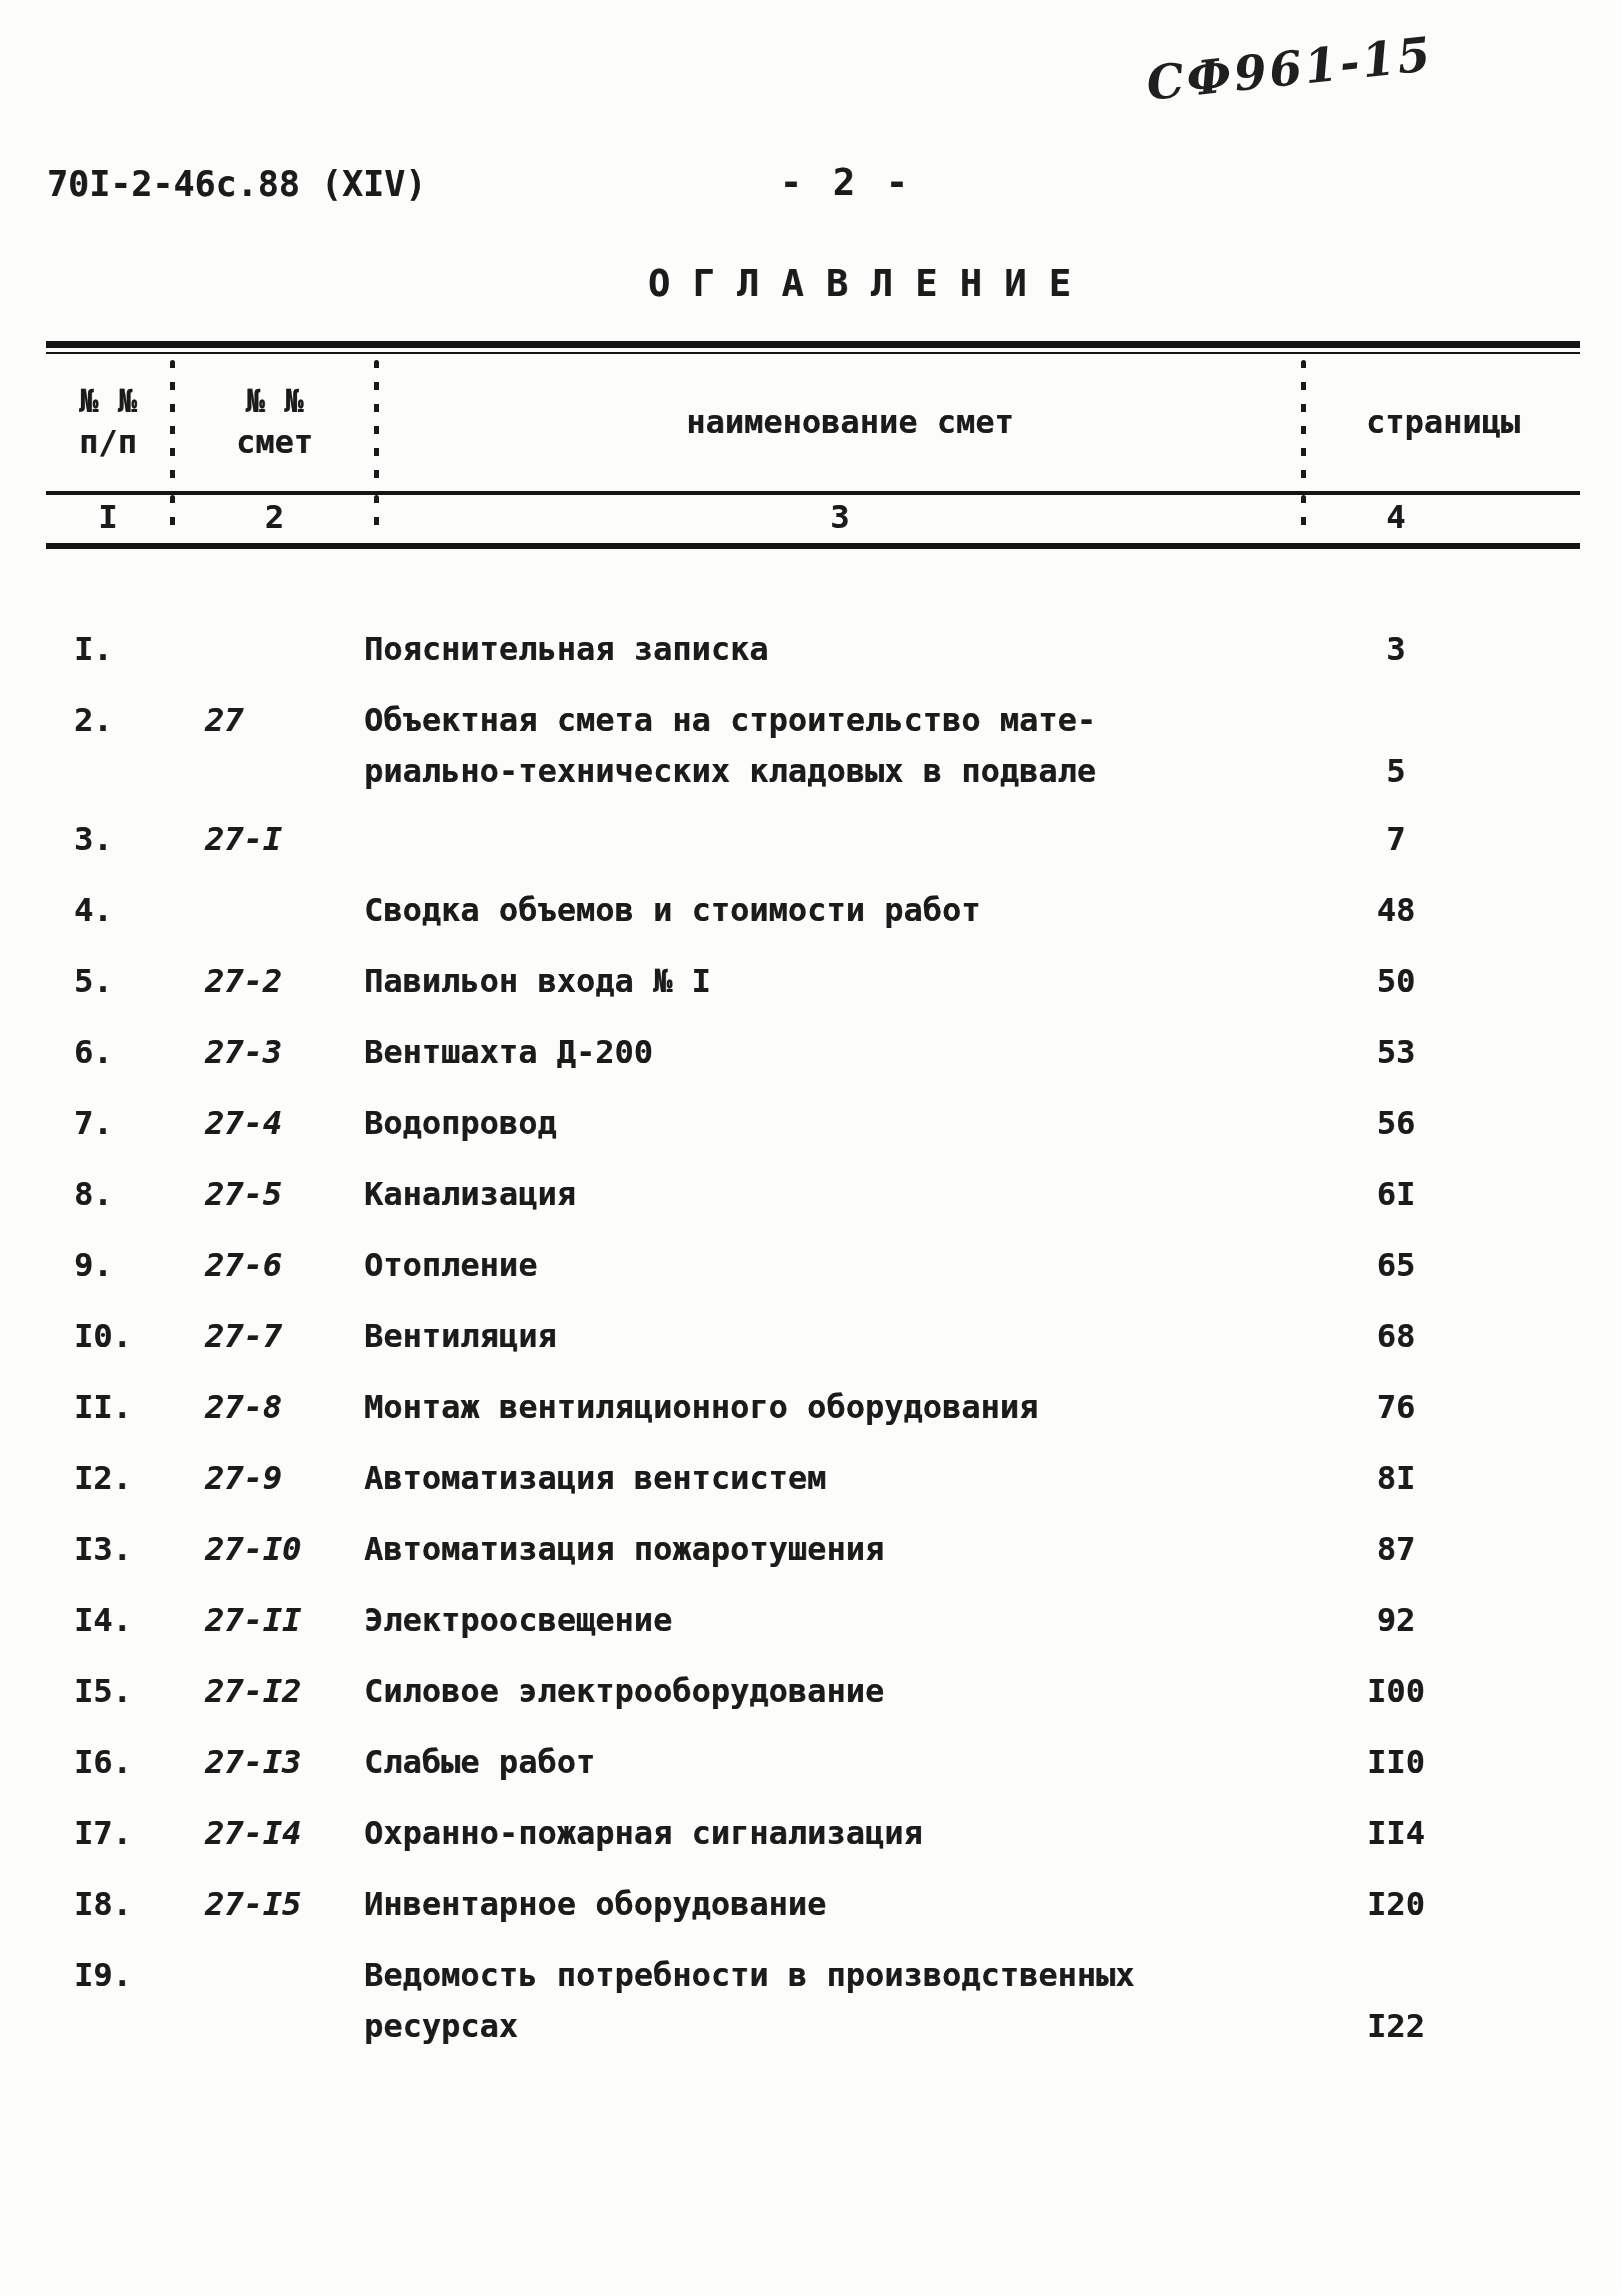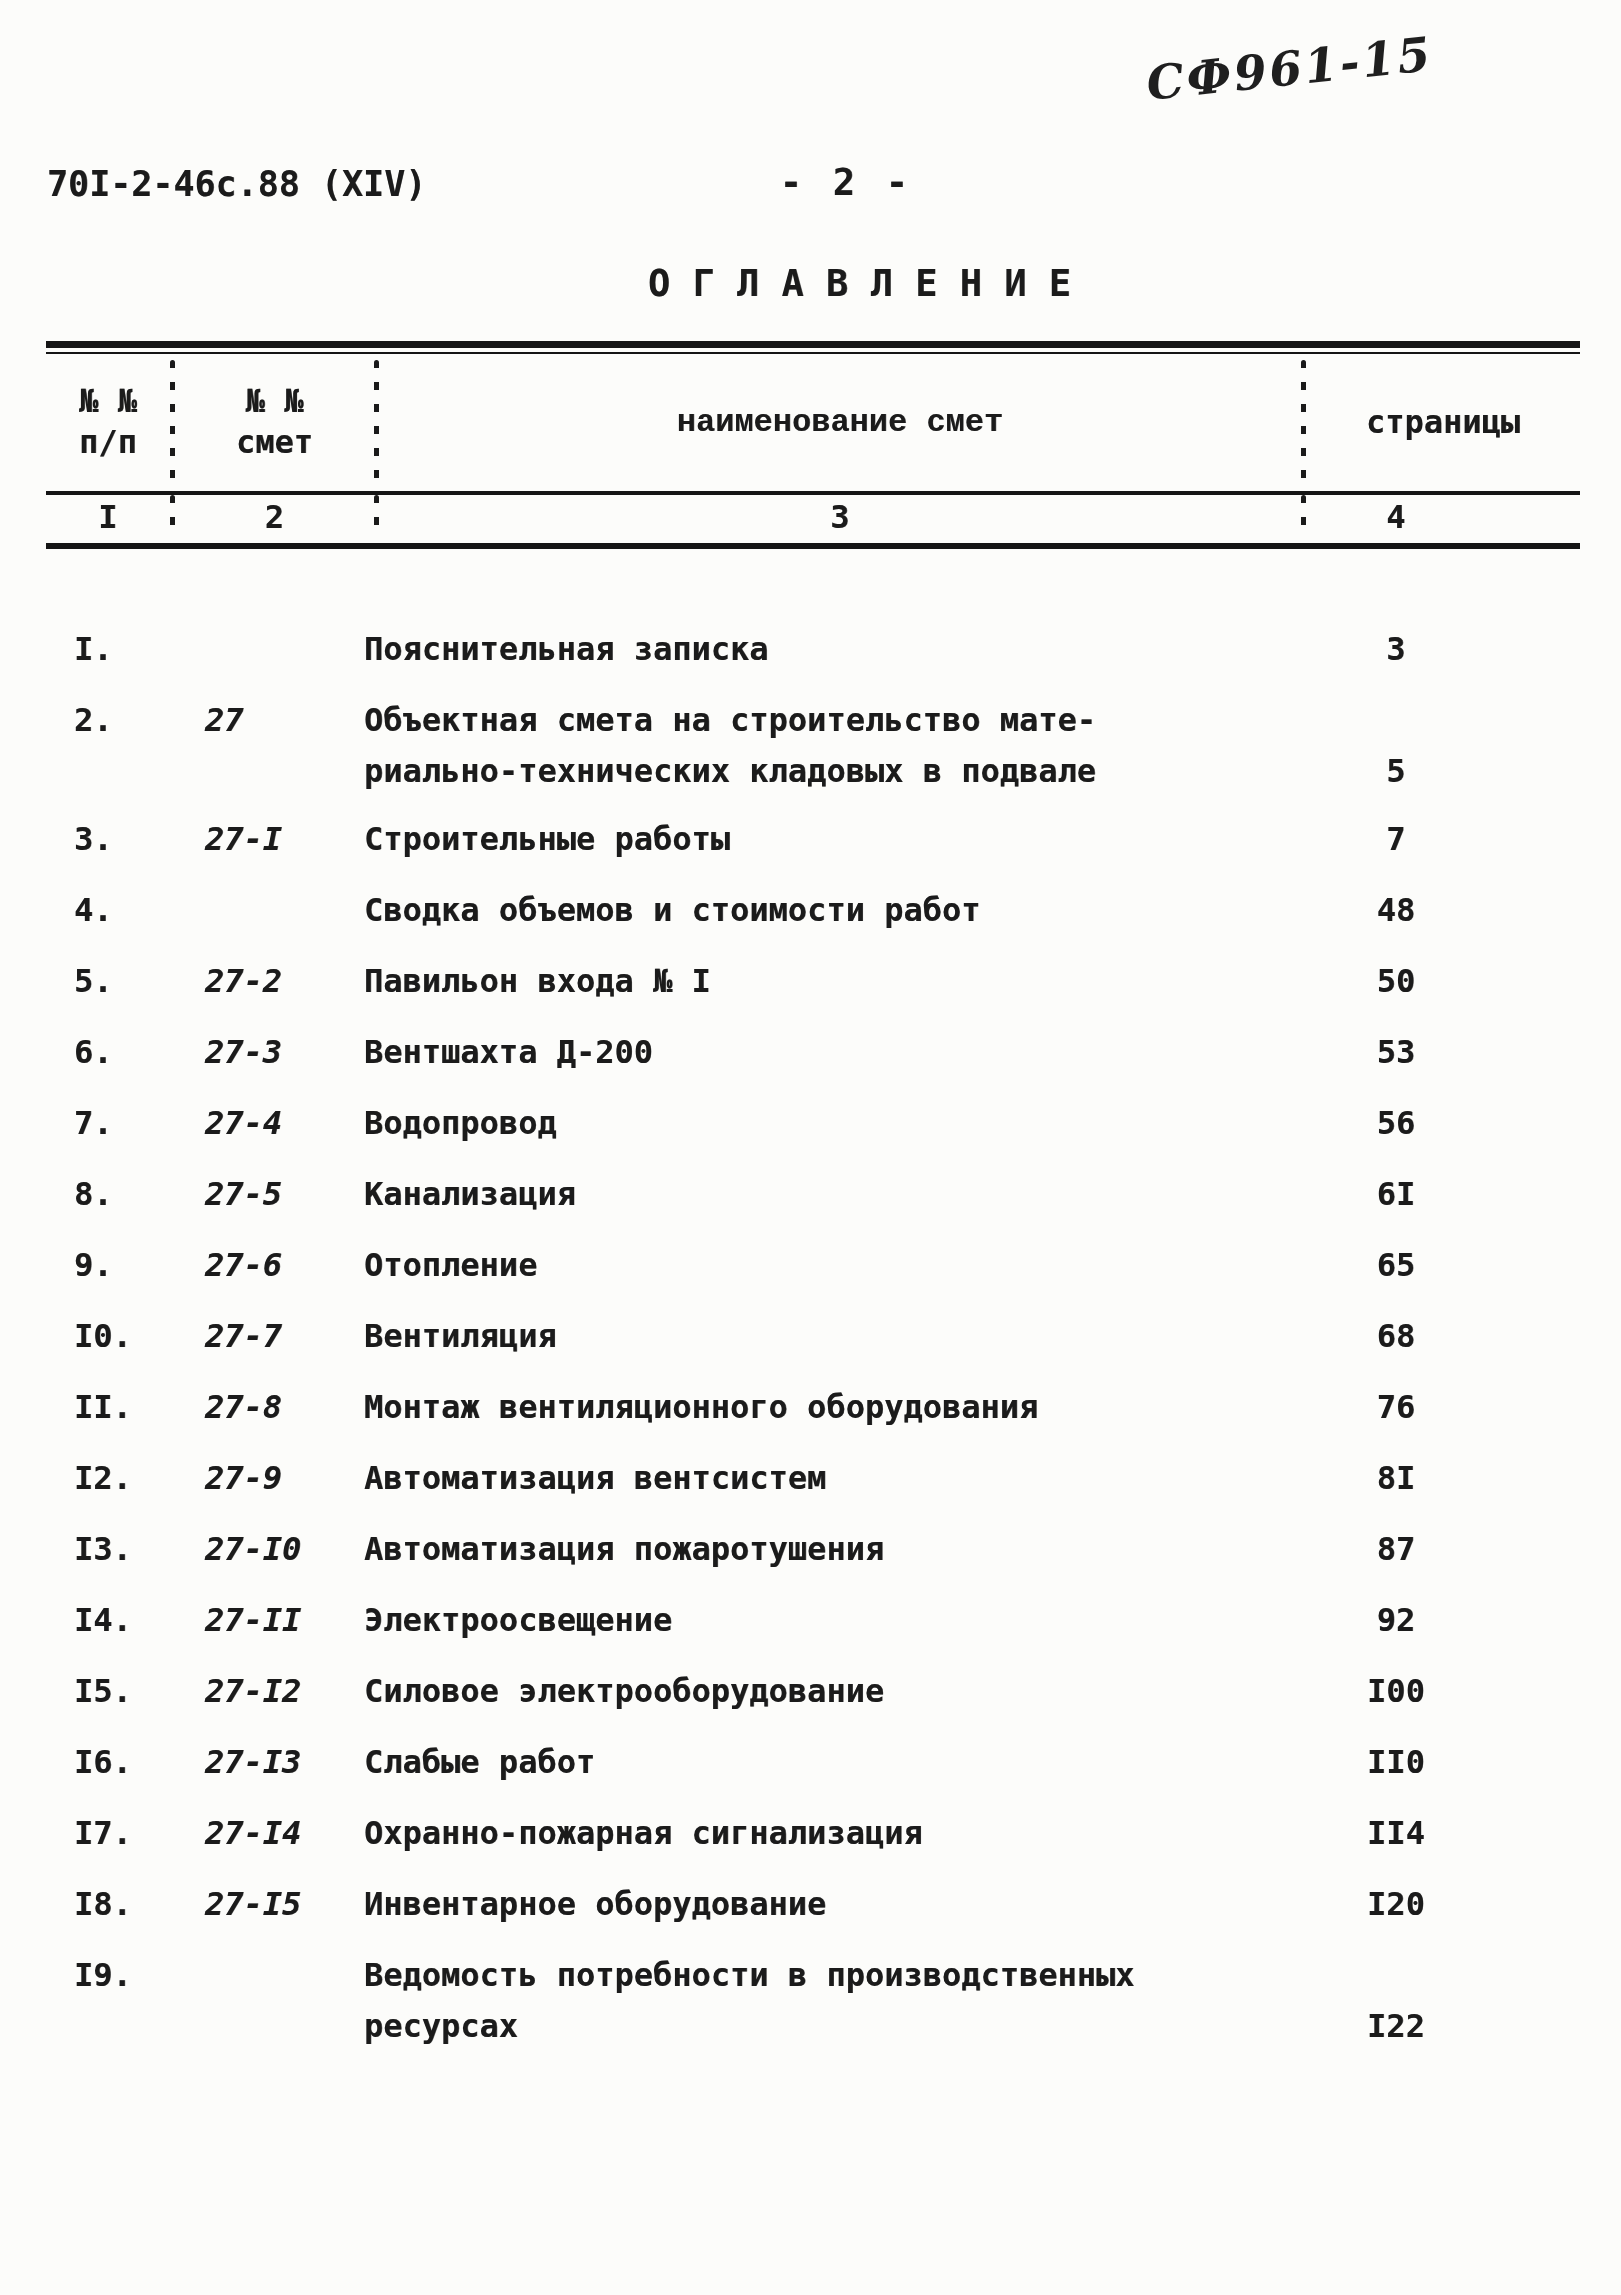--- a/index.html
+++ b/index.html
@@ -42,21 +42,21 @@
     background-image:repeating-linear-gradient(to bottom, #1a1a1a 0 7.8px, transparent 7.8px 22px);
   }
   .head-band .vsep{ top:5.6px; height:126px; }
   .index-band .vsep{ top:1.4px; height:44px; }
   .sep1{ left:124px; } .sep2{ left:328px; } .sep3{ left:1255px; }
 
   .hcell{ position:absolute; top:0; height:136px; font-size:32px; line-height:41px;
           display:flex; flex-direction:column; align-items:center; justify-content:center; text-align:center; }
   .hc1{ left:0; width:124px; }
   .hc2{ left:129px; width:199px; }
-  .hc3{ left:333px; width:922px;font-family:Liberation Mono, monospace; }
+  .hc3{ left:343px; width:922px; }
   .hc4{ left:1260px; width:274px;justify-content:center; }
 
   .icell{ position:absolute; top:4.2px; font-size:32px; text-align:center; }
   .ic1{ left:0; width:124px; }
   .ic2{ left:129px; width:199px; }
   .ic3{ left:333px; width:922px; }
   .ic4{ left:1269px; width:162px; }
 
   
   .rows{ position:absolute; left:46px; top:624px; width:1534px; }
@@ -135,23 +135,20 @@
         <div class="cell typed smeta">27</div>
         <div class="cell typed name">
           <div>Объектная смета на строительство мате-</div>
           <div>риально-технических кладовых в подвале</div>
         </div>
         <div class="cell typed page">5</div>
       </div>
       <div class="row">
         <div class="cell typed num">3.</div>
         <div class="cell typed smeta">27-I</div>
-        <div class="cell typed name">
-          <div>Строительные работы</div>
-        </div>
         <div class="cell typed page">7</div>
       </div>
       <div class="row">
         <div class="cell typed num">4.</div>
         <div class="cell typed name">
           <div>Сводка объемов и стоимости работ</div>
         </div>
         <div class="cell typed page">48</div>
       </div>
       <div class="row">

